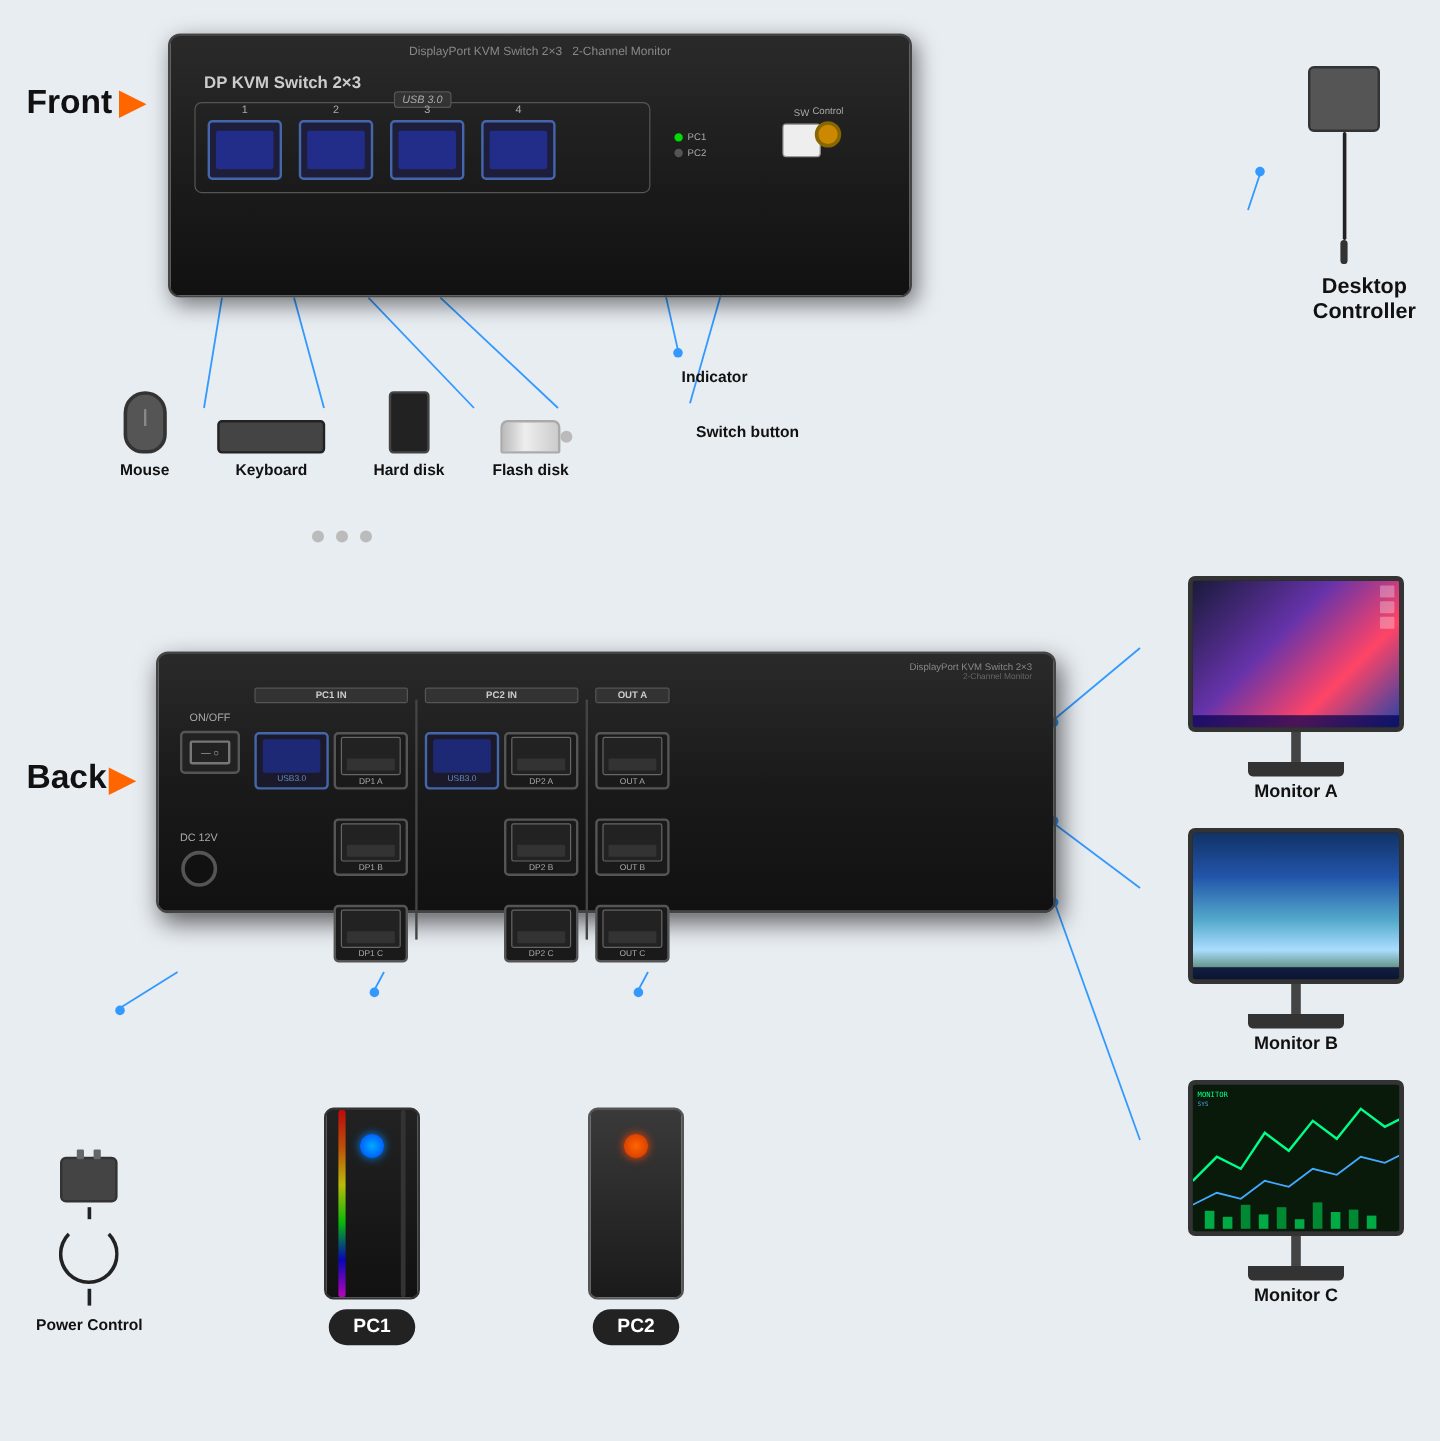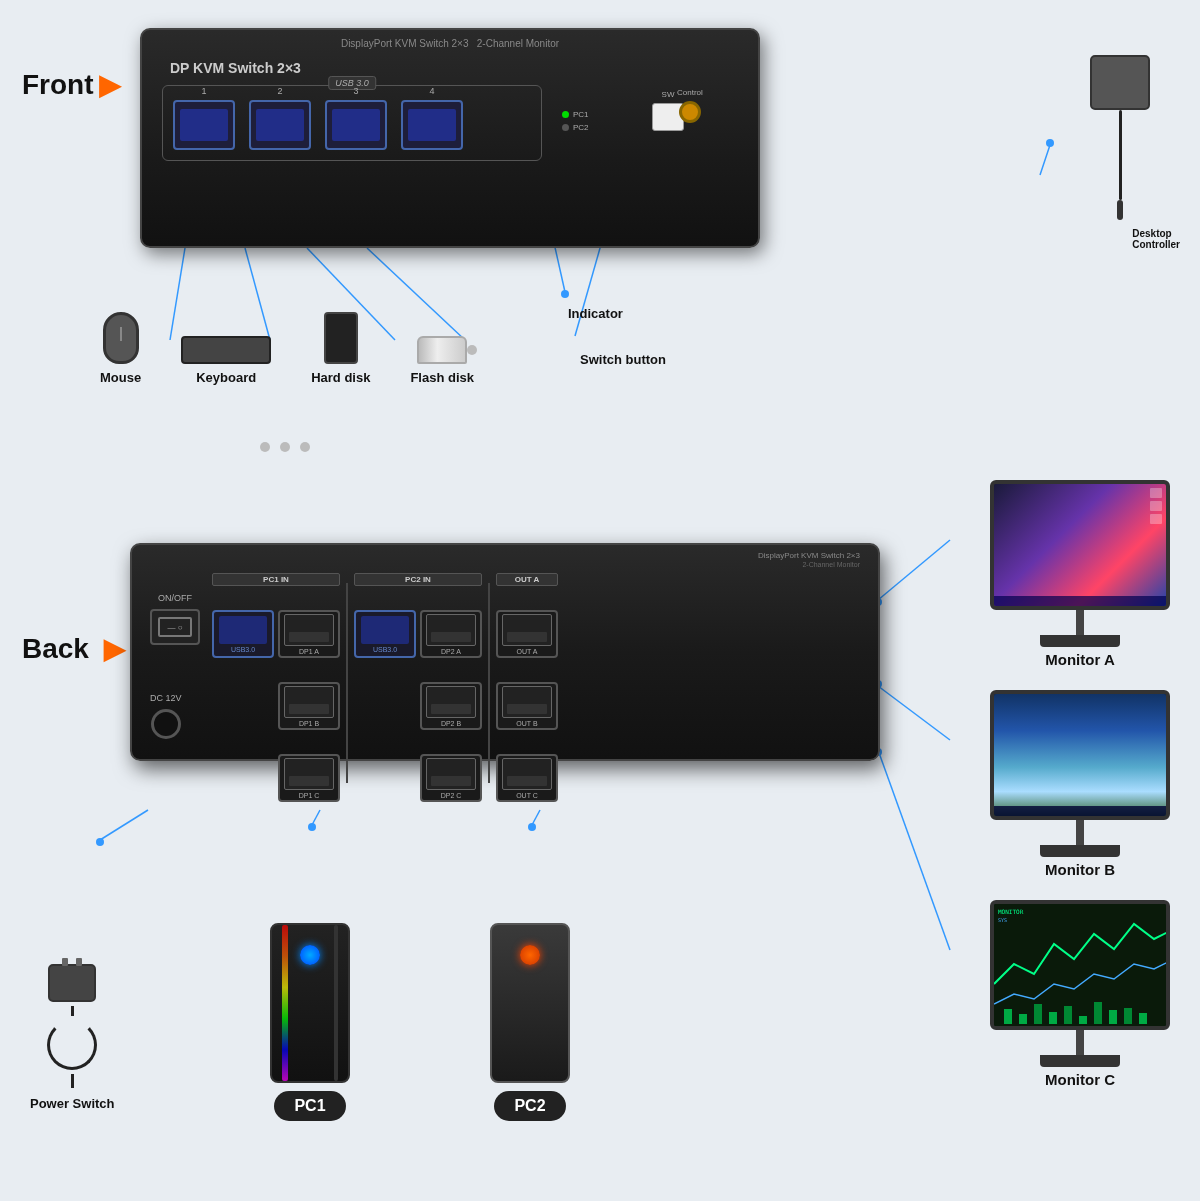--- a/index.html
+++ b/index.html
@@ -176,21 +176,21 @@
       color: #111;
       font-size: 13px;
       font-weight: 600;
       text-align: left;
       margin-top: 20px;
     }
 
     
     .device-row {
       position: absolute;
-      top: 312px;
+      top: 326px;
       left: 100px;
       display: flex;
       gap: 40px;
       align-items: flex-end;
     }
     .device-item {
       display: flex;
       flex-direction: column;
       align-items: center;
       gap: 6px;
@@ -306,22 +306,21 @@
 
     
     .back-label {
       position: absolute;
       top: 632px;
       left: 22px;
       font-size: 28px;
       font-weight: 900;
       color: #111;
       display: flex;
-      align-items: center;
-      gap: 15px;
+      gap: 2px;
     }
     .back-label .arrow {
       color: #ff6600;
       font-size: 28px;
     }
 
     
     .kvm-back {
       position: absolute;
       top: 543px;
@@ -717,21 +716,21 @@
       height: 14px;
       background: #222;
       margin: 0 auto;
     }
     .adapter-label {
       font-size: 13px;
       font-weight: 700;
       color: #111;
       margin-top: 4px;
     }
-    .label-desktop-ctrl { position: absolute; top: 228px; right: 20px; font-size: 10px; font-weight: 600; color: #111; }
+    .label-desktop-ctrl { position: absolute; top: 228px; right: 20px; font-size: 18px; font-weight: 600; color: #111; text-align: center; }
   </style>
 </head>
 <body>
 
 <svg class="connections-svg" viewBox="0 0 1200 1201">
 
   <line x1="185" y1="248" x2="170" y2="340" stroke="#3399ff" stroke-width="1.5" fill="none"></line>
   <line x1="245" y1="248" x2="270" y2="340" stroke="#3399ff" stroke-width="1.5" fill="none"></line>
   <line x1="307" y1="248" x2="395" y2="340" stroke="#3399ff" stroke-width="1.5" fill="none"></line>
   <line x1="367" y1="248" x2="465" y2="340" stroke="#3399ff" stroke-width="1.5" fill="none"></line>
@@ -1032,14 +1031,14 @@
 </div>
 
 <div class="power-adapter">
   <div class="adapter-body">
     <div class="adapter-prong1"></div>
     <div class="adapter-prong2"></div>
   </div>
   <div class="adapter-cable"></div>
   <div class="adapter-coil"></div>
   <div class="adapter-plug"></div>
-  <div class="adapter-label">Power Switch</div>
+  <div class="adapter-label">Power Control</div>
 </div>
 
 </body></html>

